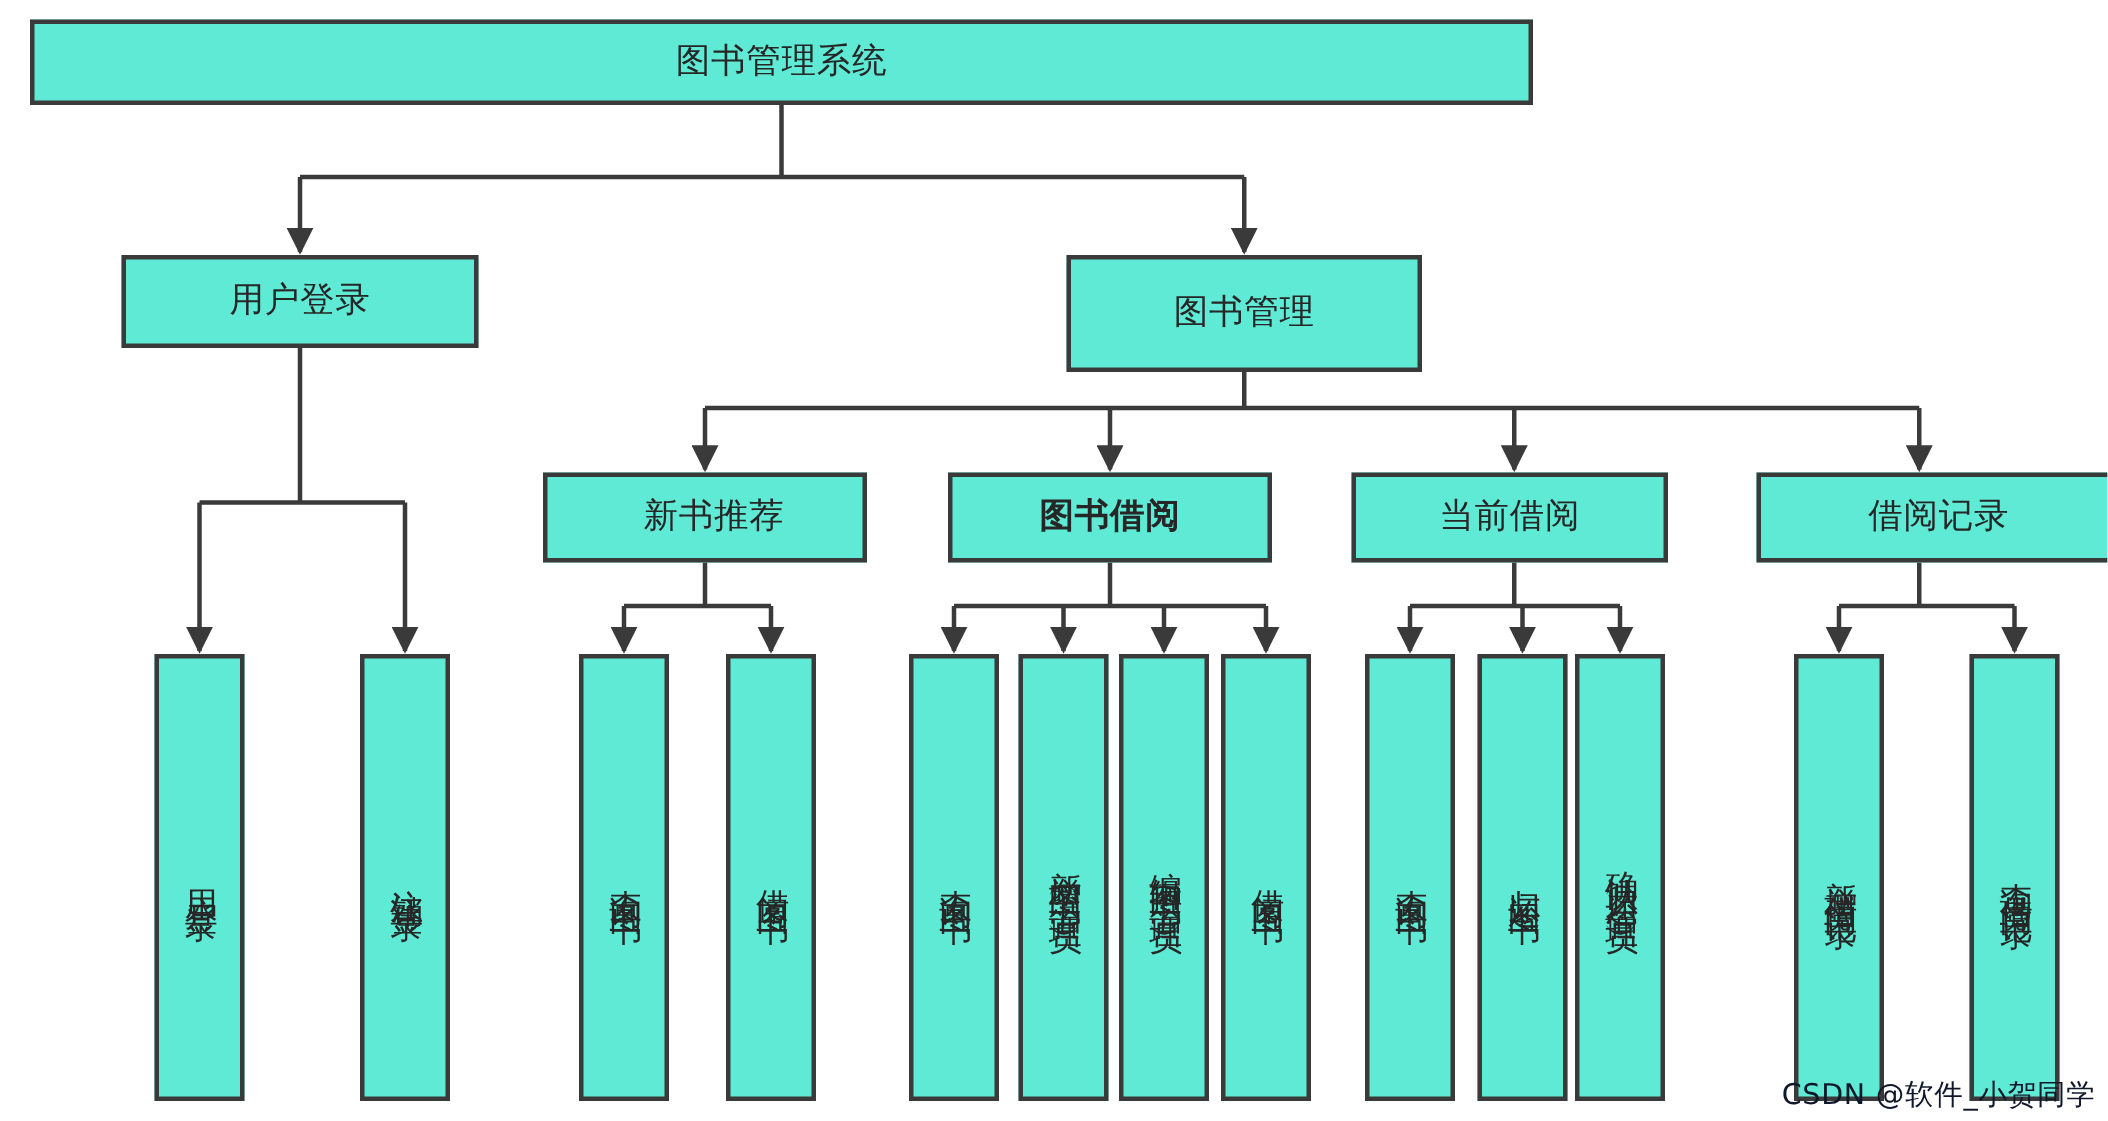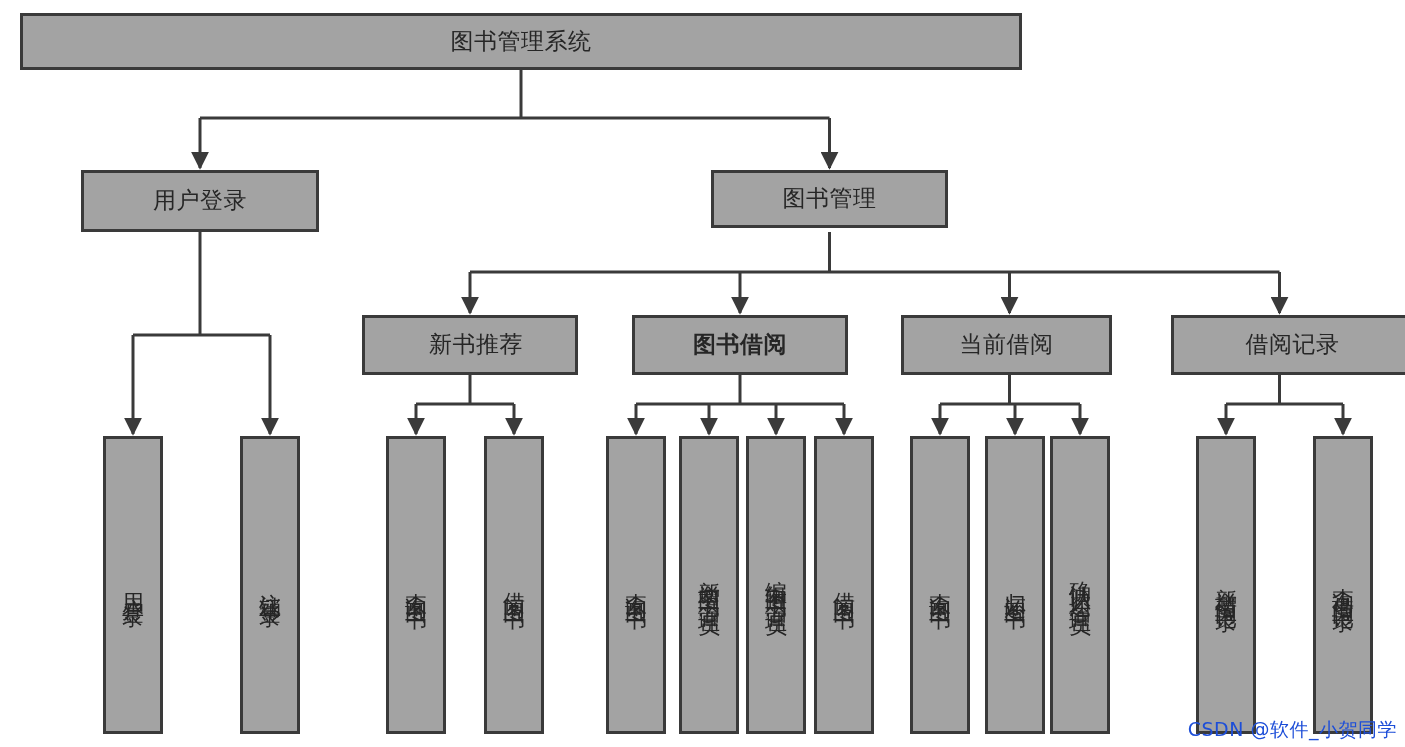--- a/index.html
+++ b/index.html
@@ -23,21 +23,21 @@
     left: 0;
     top: 0;
     width: 1405px;
     height: 747px;
     pointer-events: none;
   }
   .node {
     position: absolute;
     box-sizing: border-box;
     border: 3px solid #3a3a3a;
-    background: #a3a3a3;
+    background: #5eead4;
     display: flex;
     align-items: center;
     justify-content: center;
     color: #262626;
   }
   .node.horiz {
     font-size: 23px;
     letter-spacing: 0.5px;
     line-height: 1.2;
   }
@@ -50,21 +50,21 @@
     letter-spacing: 5px;
     line-height: 1.1;
     white-space: nowrap;
     text-align: center;
   }
   .watermark {
     position: absolute;
     right: 8px;
     bottom: 4px;
     font-size: 19px;
-    color: #1d4ed8;
+    color: #0f172a;
     white-space: nowrap;
     letter-spacing: 0.5px;
   }
 </style>
 </head>
 <body>
 
 <div id="canvas">
 
   <svg id="wires" viewBox="0 0 1405 747" xmlns="http://www.w3.org/2000/svg">
@@ -110,21 +110,21 @@
       </g>
   </svg>
 
   <div id="nodes-layer">
       <div class="node horiz" style="left: 20px; top: 13px; width: 1002px; height: 57px;">
         <span>图书管理系统</span>
       </div>
       <div class="node horiz" style="left: 81px; top: 170px; width: 238px; height: 62px;">
         <span>用户登录</span>
       </div>
-      <div class="node horiz" style="left: 711px; top: 170px; width: 237px; height: 58px;">
+      <div class="node horiz" style="left: 711px; top: 170px; width: 237px; height: 78px;">
         <span>图书管理</span>
       </div>
       <div class="node horiz" style="left: 362px; top: 315px; width: 216px; height: 60px; padding-left: 12px;">
         <span>新书推荐</span>
       </div>
       <div class="node horiz" style="left: 632px; top: 315px; width: 216px; height: 60px; font-weight: bold;">
         <span>图书借阅</span>
       </div>
       <div class="node horiz" style="left: 901px; top: 315px; width: 211px; height: 60px;">
         <span>当前借阅</span>

